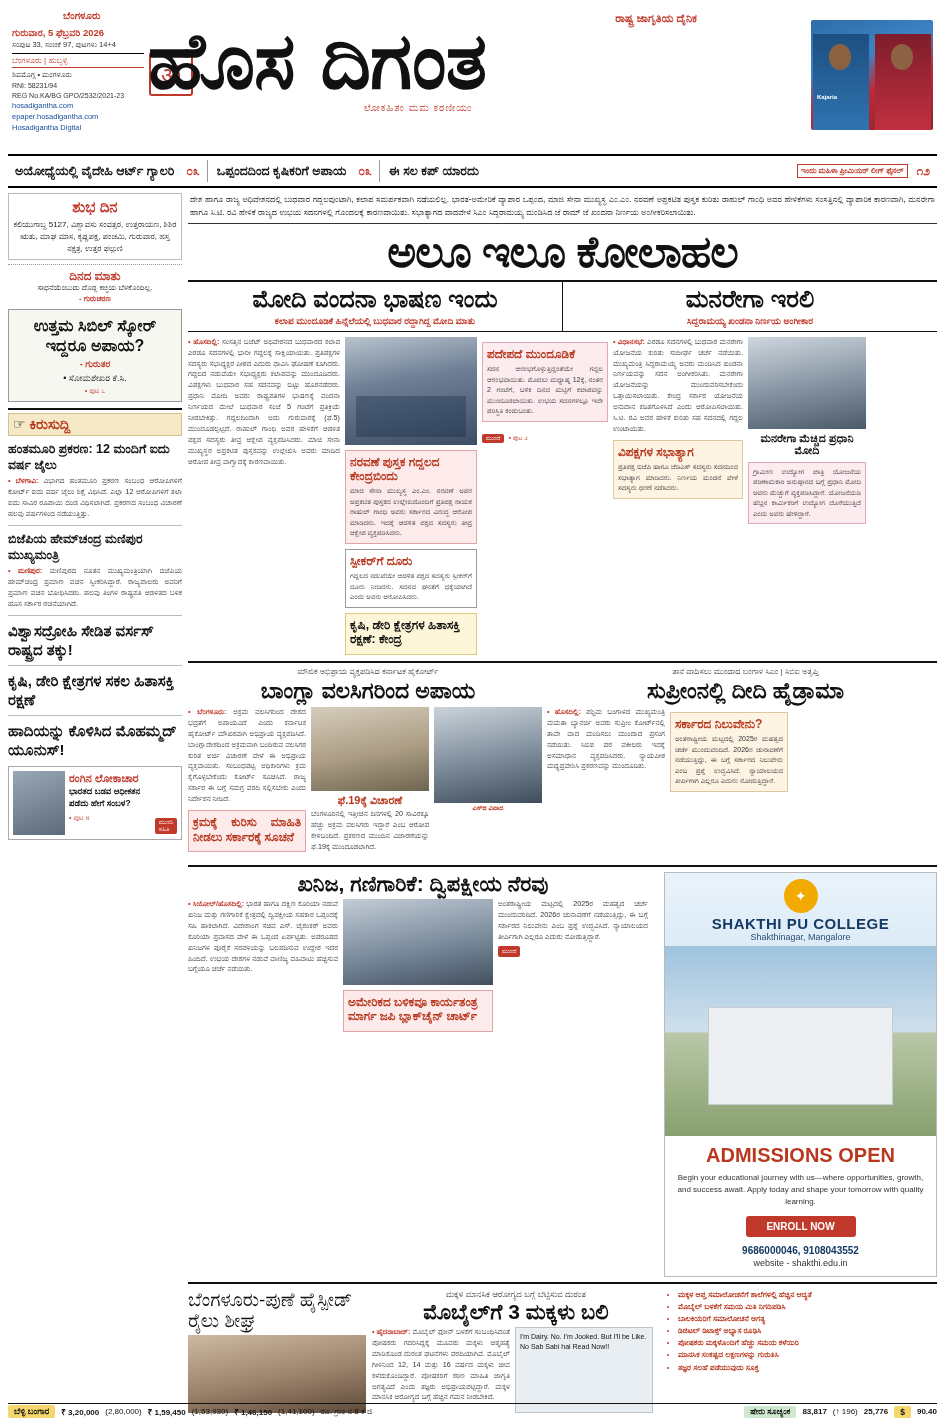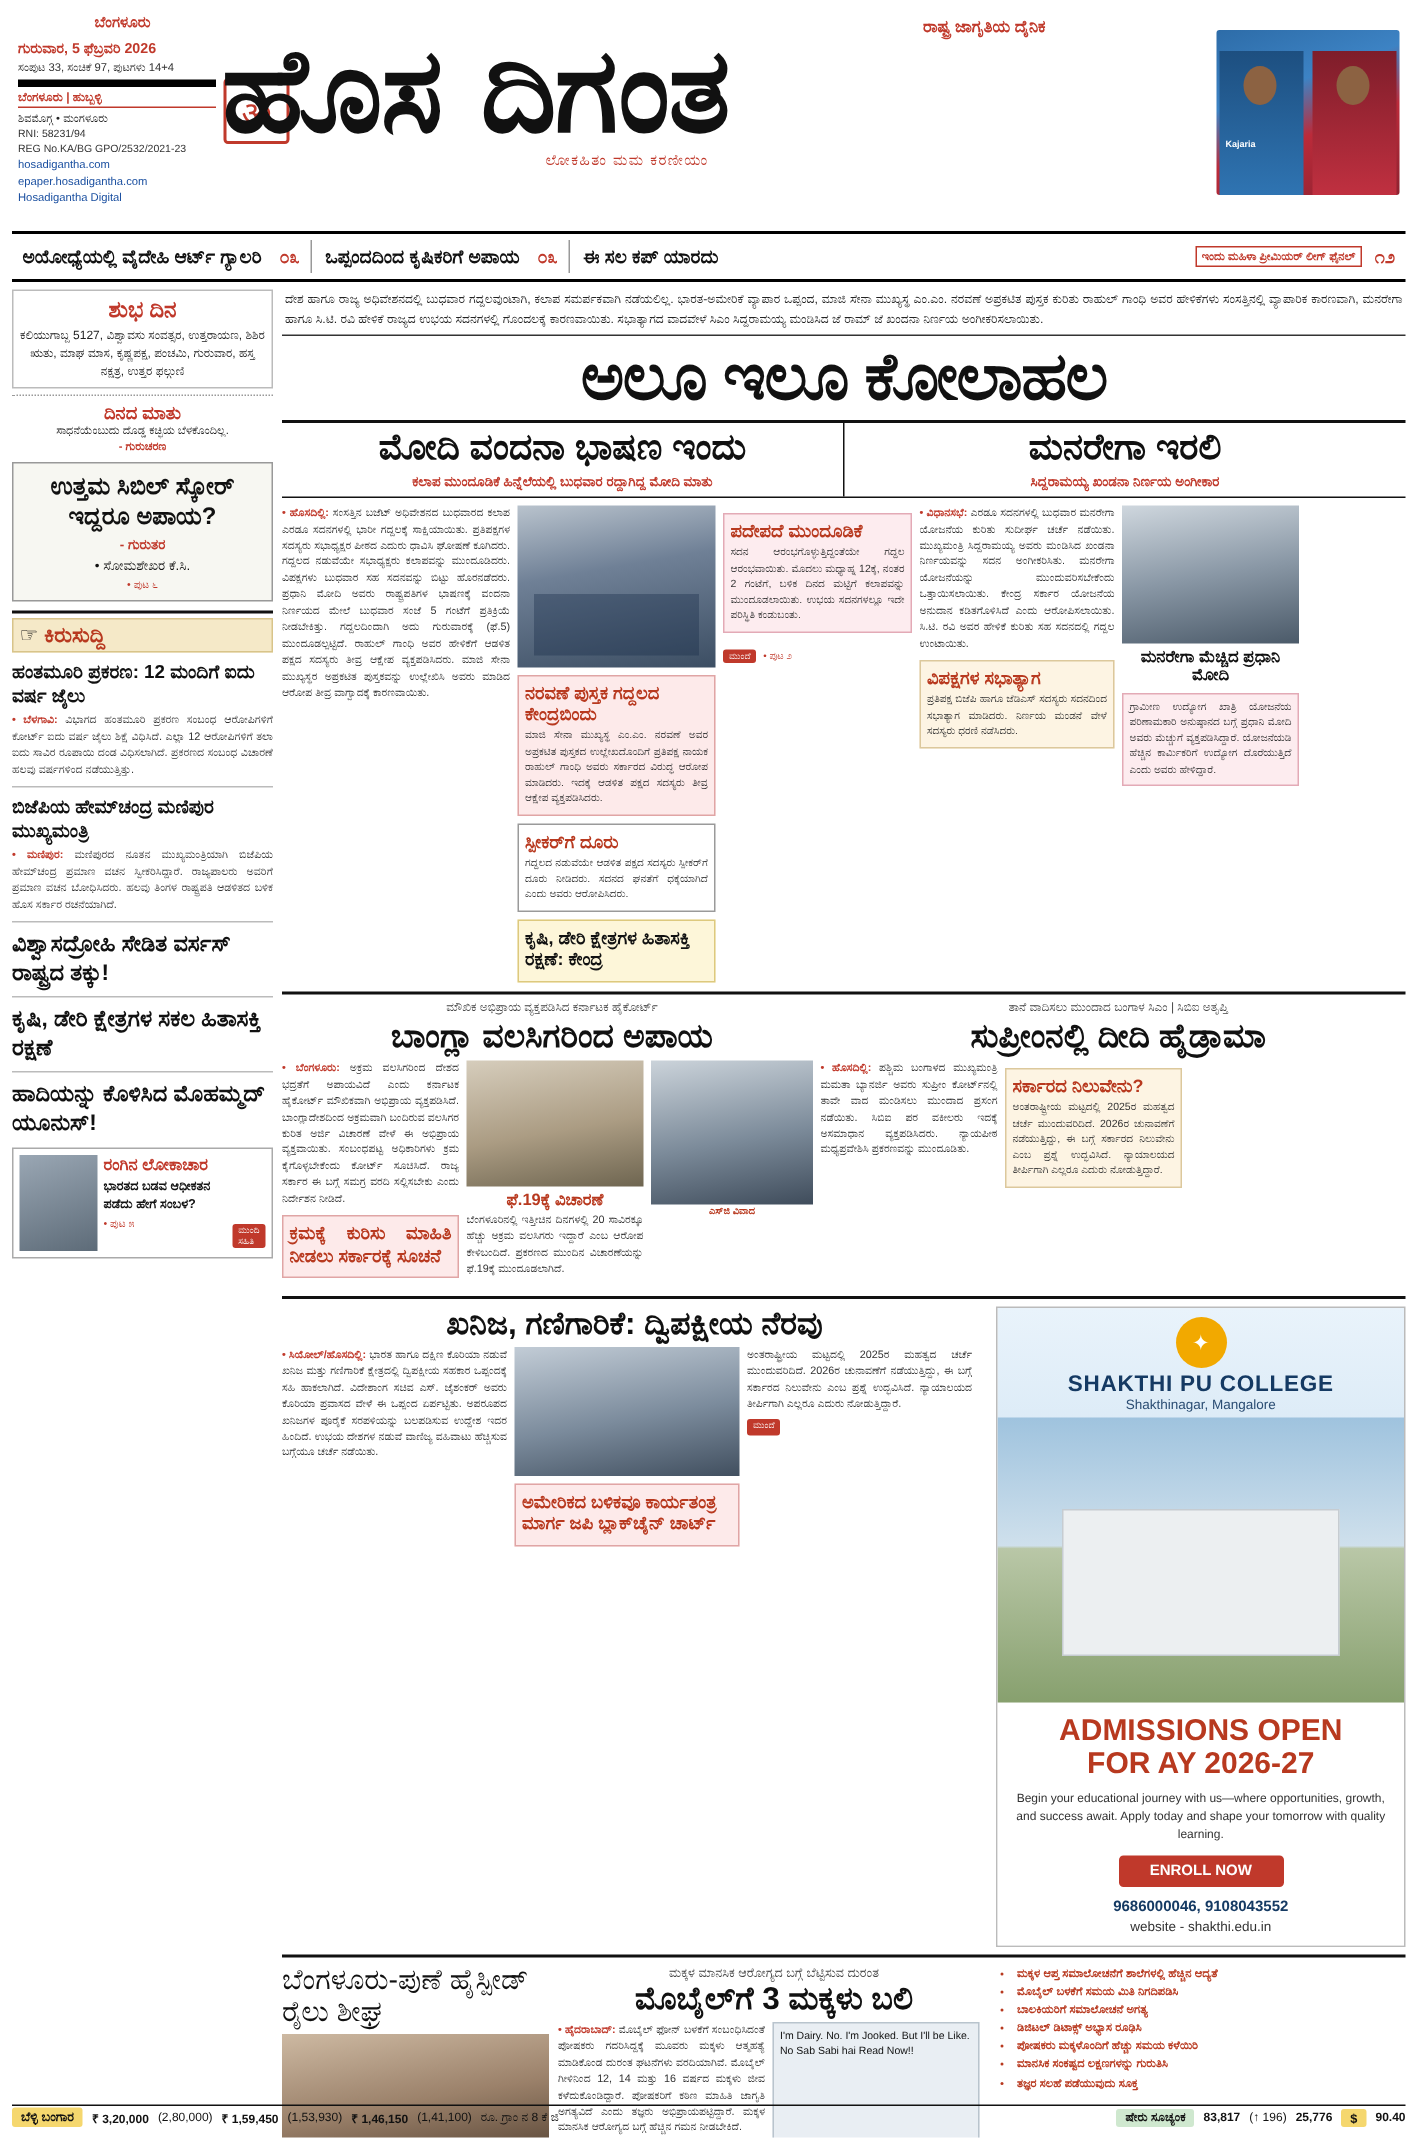--- a/index.html
+++ b/index.html
@@ -17,21 +17,21 @@
   .masthead { position:relative; height:150px; border-bottom:2px solid #000; }
   .mh-toptag {
     position:absolute; left:55px; top:4px; font-size:10px; color:#c0392b; font-weight:bold;
   }
   .mh-rightslug {
     position:absolute; right:240px; top:6px; font-size:11px; color:#c0392b; font-weight:bold;
   }
   .mh-left { position:absolute; left:4px; top:20px; width:132px; font-size:8px; line-height:1.45; color:#222; }
   .mh-left .date { color:#c0392b; font-weight:bold; font-size:9.5px; }
   .mh-left .vol { font-size:7.5px; color:#333; }
-  .mh-left .edhead { color:#c0392b; font-weight:bold; font-size:8px; border-top:5px solid #000000; border-bottom:1px solid #c0392b; margin:2px 0; padding:1px 0;}
+  .mh-left .edhead { color:#c0392b; font-weight:normal; font-size:8px; border-top:1px solid #000000; border-bottom:1px solid #c0392b; margin:2px 0; padding:1px 0;}
   .mh-left .ed { font-size:7.5px; }
   .mh-left .rni { font-size:7px; color:#333; }
   .mh-left .web { font-size:7.5px; color:#1a4fa0; }
   .mh-logobox { position:absolute; left:140px; top:16px; width:540px; height:104px; }
   .mh-logo {
     font-family:"DejaVu Sans", sans-serif;
     font-size:78px; font-weight:bold; letter-spacing:-1px;
     color:#111; line-height:1; white-space:nowrap;
   }
   .mh-tag { text-align:center; font-size:10px; color:#c0392b; margin-top:2px; letter-spacing:1px;}
@@ -444,21 +444,20 @@
             <div class="pu-top">
               <div class="pu-logo">✦</div>
               <div class="pu-name">SHAKTHI PU COLLEGE</div>
               <div class="pu-sub">Shakthinagar, Mangalore</div>
             </div>
             <div class="pu-img">
                 <div class="bld"></div>
               </div>
             <div class="pu-body">
               <div class="pu-h1">ADMISSIONS OPEN</div>
-              <div class="pu-h1">FOR AY 2026-27</div>
               <div class="pu-p">Begin your educational journey with us—where opportunities, growth, and success await. Apply today and shape your tomorrow with quality learning.</div>
               <div class="pu-btn">ENROLL NOW</div>
               <div class="pu-contact">9686000046, 9108043552</div>
               <div class="pu-web">website - shakthi.edu.in</div>
             </div>
           </div>
         </div>
       </div>
 
       <div class="thick"></div>

